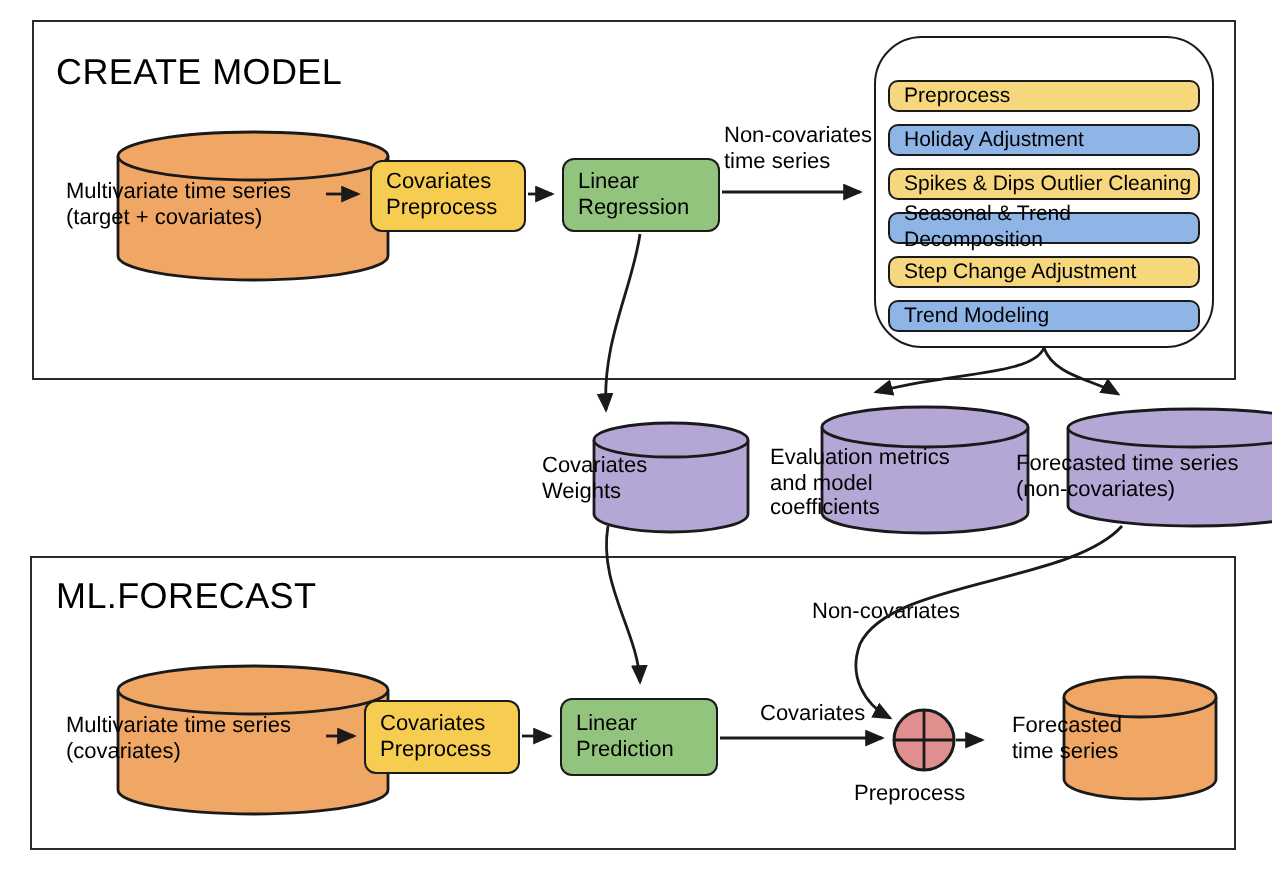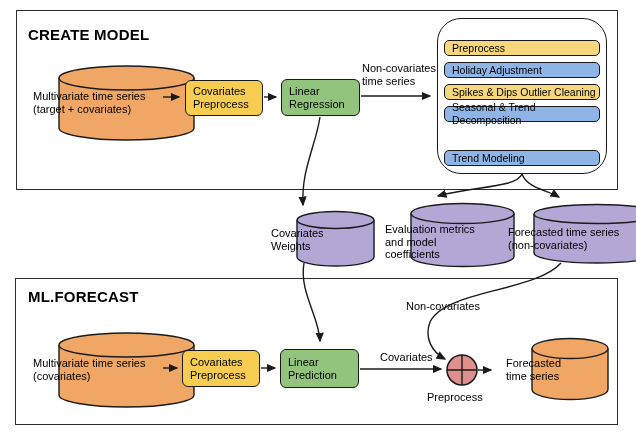--- a/index.html
+++ b/index.html
@@ -4,21 +4,21 @@
 <style>
   html,body { margin:0; padding:0; background:#ffffff; }
   .canvas {
     position:relative; width:636px; height:438px; background:#ffffff;
     font-family:"Liberation Sans", sans-serif; color:#000; overflow:hidden;
   }
   .section {
     position:absolute; border:1.6px solid #2b2b2b; background:transparent;
   }
   .section-title {
-    position:absolute; font-size:15px; font-weight:bold; letter-spacing:0.2px;
+    position:absolute; font-size:18px; font-weight:normal; letter-spacing:0.2px;
     white-space:pre-line;
   }
   .node {
     position:absolute; border:1.4px solid #1a1a1a; border-radius:6px;
     display:flex; align-items:center; box-sizing:border-box;
     font-size:11px; line-height:13px; padding-left:7px; white-space:pre-line;
   }
   .cyl { position:absolute;padding-left:33px; }
   .cyl svg { overflow:visible; display:block; }
   .cyl-label {
@@ -73,20 +73,21 @@
 Regression</div>
 
   <div class="edge-label" style="left:362px; top:62px;">Non-covariates
 time series</div>
 
   <div class="pipeline">
     <div class="pstep" style="top: 21px; background-color: rgb(247, 215, 125);">Preprocess</div>
     <div class="pstep" style="top: 43px; background-color: rgb(143, 181, 230);">Holiday Adjustment</div>
     <div class="pstep" style="top: 65px; background-color: rgb(247, 215, 125);">Spikes &amp; Dips Outlier Cleaning</div>
     <div class="pstep" style="top: 87px; background-color: rgb(143, 181, 230);">Seasonal &amp; Trend Decomposition</div>
+    <div class="pstep" style="top: 109px; background-color: rgb(247, 215, 125);">Step Change Adjustment</div>
     <div class="pstep" style="top: 131px; background-color: rgb(143, 181, 230);">Trend Modeling</div>
   </div>
 
   <div class="cyl z2" style="left:263px; top:211px;">
     <svg width="79" height="55" viewBox="0 0 79 55">
       <path d="M1,9 V46 A38.5,9 0 0 0 78,46 V9" stroke="#1a1a1a" stroke-width="1.4" style="fill: rgb(180, 167, 214);"></path>
       <ellipse cx="39.5" cy="9" rx="38.5" ry="8.5" stroke="#1a1a1a" stroke-width="1.4" style="fill: rgb(180, 167, 214);"></ellipse>
     </svg>
     <div class="cyl-label" style="top:16px;">Covariates
 Weights</div>

